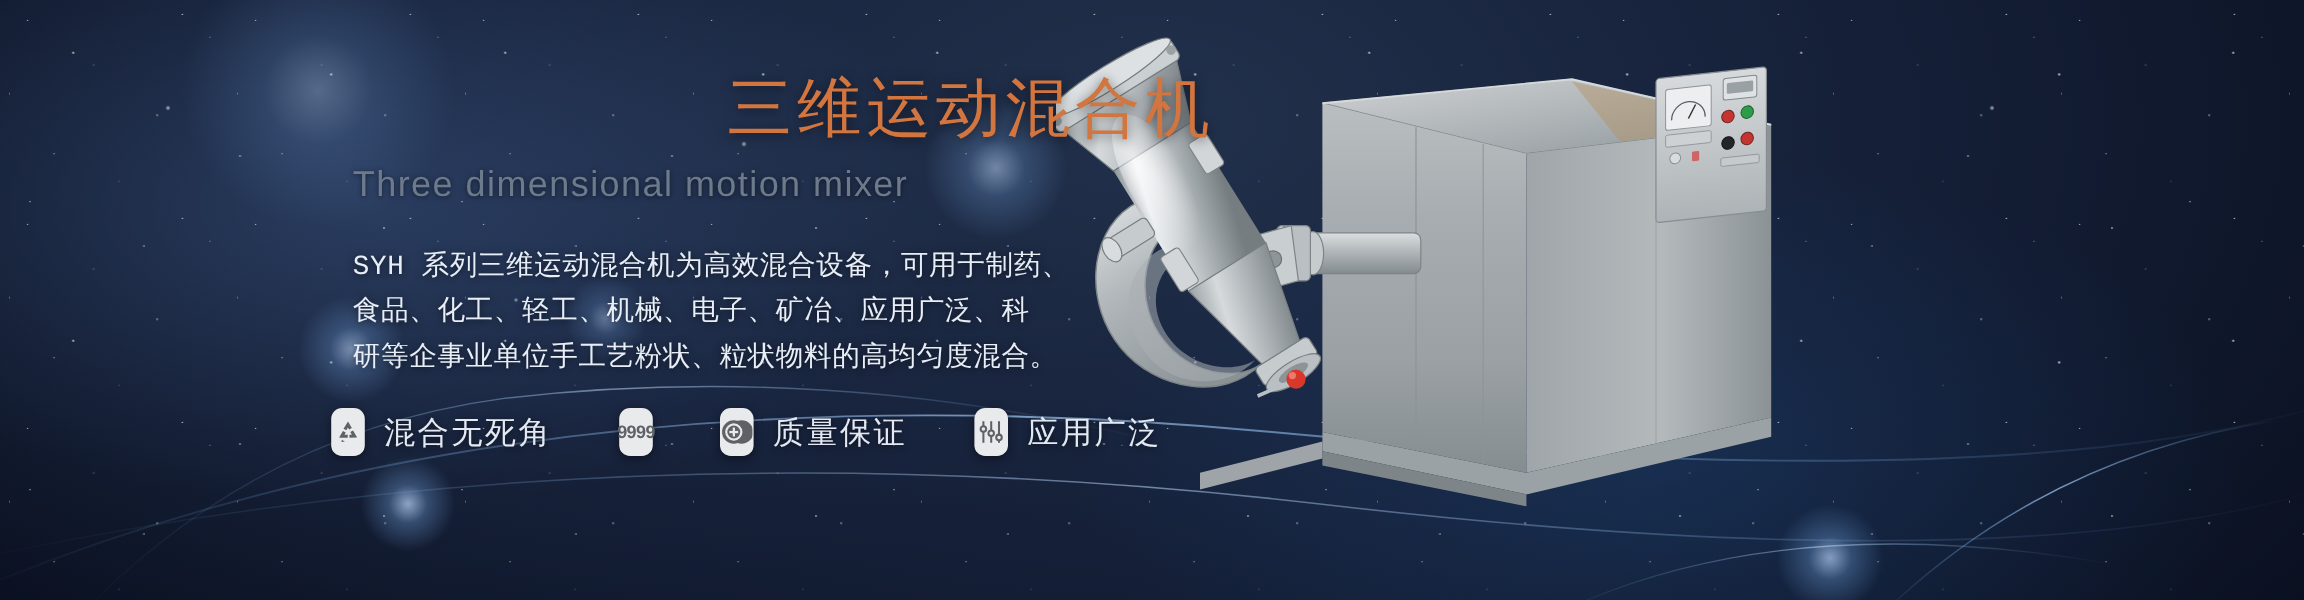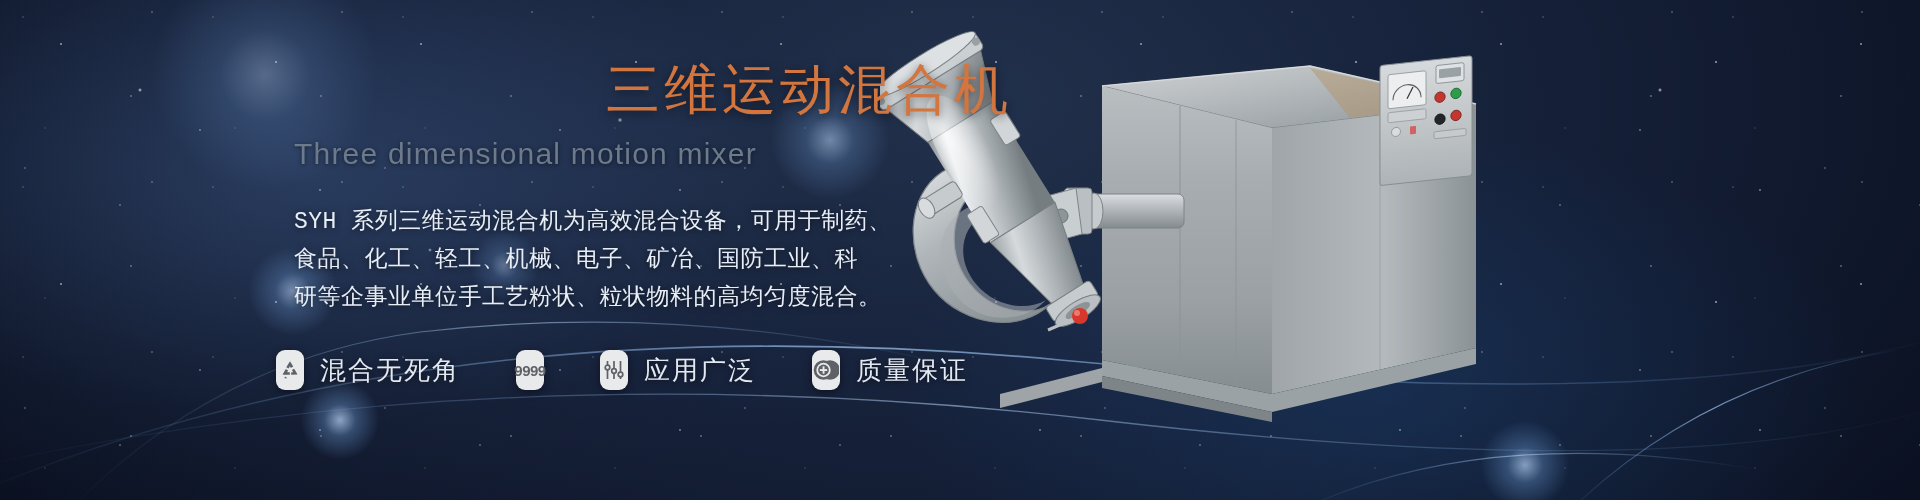--- a/index.html
+++ b/index.html
@@ -74,21 +74,21 @@
   }
   .desc{
     margin:32px 0 0 2px;width:630px;
     font-family:Liberation Mono, monospace;
     font-size:23px;line-height:38px;color:#e7eef8;letter-spacing:.5px;
     text-shadow:0 1px 6px rgba(0,0,0,.6);
   }
   .desc p{margin:0;}
 
   
-  .features{position:absolute;left:276px;top:350px;display:flex;align-items:center;gap:56px;}
+  .features{position:absolute;left:276px;top:340px;display:flex;align-items:center;gap:56px;}
   .feature{display:flex;align-items:center;gap:16px;}
   .ficon{
     width:28px;height:40px;border-radius:9px;flex:0 0 auto;
     background:#e9eaec;display:flex;align-items:center;justify-content:center;
     box-shadow:0 2px 8px rgba(0,0,0,.45);
   }
   .ficon svg{display:block;}
   .ficon .num{font-size:15px;font-weight:700;color:#5e6266;letter-spacing:-.5px;font-family:"Liberation Sans",sans-serif;}
   .flabel{font-size:26px;color:#e3e9f2;letter-spacing:2px;text-shadow:0 1px 6px rgba(0,0,0,.6);white-space:nowrap;}
 
@@ -283,21 +283,21 @@
         <circle cx="197" cy="291" r="3" fill="#f08a80" opacity=".8"></circle>
       </g>
     </svg>
   </div>
 
   <div class="copy">
     <h1 class="title">三维运动混合机</h1>
     <div class="subtitle">Three dimensional motion mixer</div>
     <div class="desc">
       <p>SYH 系列三维运动混合机为高效混合设备，可用于制药、</p>
-      <p>食品、化工、轻工、机械、电子、矿冶、国防工业、科</p>
+      <p>食品、化工、轻工、机械、电子、矿冶、应用广泛、科</p>
       <p>研等企事业单位手工艺粉状、粒状物料的高均匀度混合。</p>
     </div>
   </div>
 
   <div class="features">
 
     <div class="feature">
       <span class="ficon">
         <svg width="24" height="24" viewBox="0 0 24 24" fill="#5e6266">
           <path d="M12 3.2 L15.2 8.6 L12.9 9.9 L11.9 8.2 L10.6 10.5 L8.3 9.2 Z"></path>
@@ -306,44 +306,44 @@
           <path d="M7.1 18.4 L9.4 20.2 L6.3 20.2 Z"></path>
         </svg>
       </span>
       <span class="flabel">混合无死角</span>
     </div>
 
     <div class="feature">
       <span class="ficon">
         <span class="num">9999</span>
       </span>
+    </div>
+
+    <div class="feature">
+      <span class="ficon">
+        <svg width="26" height="24" viewBox="0 0 26 24">
+          <path d="M17 2.2 A 9.8 9.8 0 0 1 17 21.8 A 9.8 9.8 0 0 1 17 2.2 Z" fill="#5e6266"></path>
+          <circle cx="10.5" cy="12" r="9.8" fill="#5e6266"></circle>
+          <circle cx="10.5" cy="12" r="7.2" fill="#e9eaec"></circle>
+          <circle cx="10.5" cy="12" r="5.4" fill="#5e6266"></circle>
+          <rect x="9.6" y="8.3" width="1.9" height="7.4" fill="#e9eaec"></rect>
+          <rect x="6.8" y="11.1" width="7.4" height="1.9" fill="#e9eaec"></rect>
+        </svg>
+      </span>
+      <span class="flabel">质量保证</span>
     </div>
 
     <div class="feature">
       <span class="ficon">
         <svg width="24" height="24" viewBox="0 0 24 24" stroke="#5e6266" stroke-width="1.7" fill="none">
           <line x1="5.5" y1="3" x2="5.5" y2="21"></line>
           <line x1="12" y1="3" x2="12" y2="21"></line>
           <line x1="18.5" y1="3" x2="18.5" y2="21"></line>
           <circle cx="5.5" cy="9.5" r="2.3" fill="#e9eaec"></circle>
           <circle cx="12" cy="13" r="2.3" fill="#e9eaec"></circle>
           <circle cx="18.5" cy="16.5" r="2.3" fill="#e9eaec"></circle>
         </svg>
       </span>
       <span class="flabel">应用广泛</span>
     </div>
 
-    <div class="feature">
-      <span class="ficon">
-        <svg width="26" height="24" viewBox="0 0 26 24">
-          <path d="M17 2.2 A 9.8 9.8 0 0 1 17 21.8 A 9.8 9.8 0 0 1 17 2.2 Z" fill="#5e6266"></path>
-          <circle cx="10.5" cy="12" r="9.8" fill="#5e6266"></circle>
-          <circle cx="10.5" cy="12" r="7.2" fill="#e9eaec"></circle>
-          <circle cx="10.5" cy="12" r="5.4" fill="#5e6266"></circle>
-          <rect x="9.6" y="8.3" width="1.9" height="7.4" fill="#e9eaec"></rect>
-          <rect x="6.8" y="11.1" width="7.4" height="1.9" fill="#e9eaec"></rect>
-        </svg>
-      </span>
-      <span class="flabel">质量保证</span>
-    </div>
-
   </div>
 </div>
 
 </body></html>

